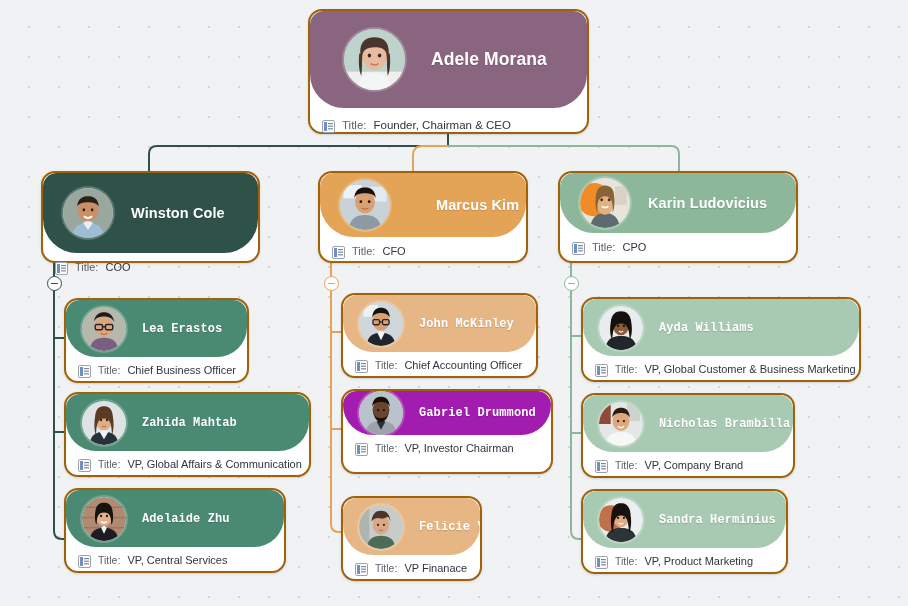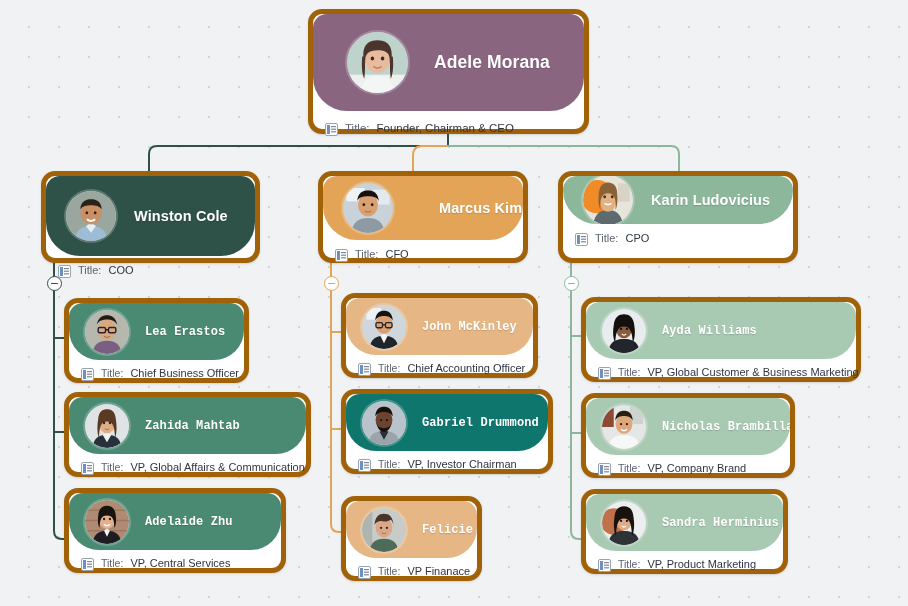--- a/index.html
+++ b/index.html
@@ -32,21 +32,21 @@
     width: 908px;
     height: 606px;
     pointer-events: none;
   }
 
   
   .node {
     position: absolute;
     background: #ffffff;
     border-radius: 14px;
-    border: 5px solid #a16207;
+    border: 2px solid #a16207;
     box-shadow: 0 1px 3px rgba(22,28,40,.10), 0 1px 1px rgba(22,28,40,.05);
     box-sizing: border-box;
     overflow: visible;
   }
 
   .node-header {
     position: relative;
     border-radius: 34px;
     display: flex;
     align-items: center;
@@ -279,21 +279,21 @@
           <rect x="6" y="5.6" width="5" height="1.2" fill="#7e8794"></rect>
           <rect x="6" y="8.2" width="5" height="1.2" fill="#7e8794"></rect>
         </svg>
       </span>
       <span class="field-label">Title:</span>
       <span class="field-value">CFO</span>
     </div>
   </div>
 
   <div class="node lvl2" style="left:558px; top:171px; width:240px; height:92px;">
-    <div class="node-header" style="background:#8cb79a; height:48px; border-radius:14px 14px 34px 34px;">
+    <div class="node-header" style="background:#8cb79a; height:60px; border-radius:14px 14px 34px 34px;">
       <div class="avatar" style="width:50px;height:50px;">
         <svg viewBox="0 0 60 60" width="50" height="50" aria-hidden="true">
           <defs>
               <clipPath id="c2c">
                 <circle cx="30" cy="30" r="30"></circle>
               </clipPath>
             </defs>
           <g clip-path="url(#c2c)">
             <rect width="60" height="60" fill="#e7e4dc"></rect>
             <circle cx="17" cy="26" r="20" fill="#f08b28"></circle>
@@ -482,21 +482,21 @@
           <rect x="6" y="5.6" width="5" height="1.2" fill="#7e8794"></rect>
           <rect x="6" y="8.2" width="5" height="1.2" fill="#7e8794"></rect>
         </svg>
       </span>
       <span class="field-label">Title:</span>
       <span class="field-value">Chief Accounting Officer</span>
     </div>
   </div>
 
   <div class="node lvl3" style="left:341px; top:389px; width:212px; height:85px;">
-    <div class="node-header" style="background:#0f766e; height:57px; border-radius:14px 14px 30px 30px;">
+    <div class="node-header" style="background:#a21caf; height:44px; border-radius:14px 14px 30px 30px;">
       <div class="avatar" style="width:44px;height:44px;">
         <svg viewBox="0 0 60 60" width="44" height="44" aria-hidden="true">
           <defs>
               <clipPath id="c3e">
                 <circle cx="30" cy="30" r="30"></circle>
               </clipPath>
             </defs>
           <g clip-path="url(#c3e)">
             <rect width="60" height="60" fill="#b9c3cb"></rect>
             <path d="M8 60c2-14 9-19 22-19s20 5 22 19z" fill="#9ba3ab"></path>

